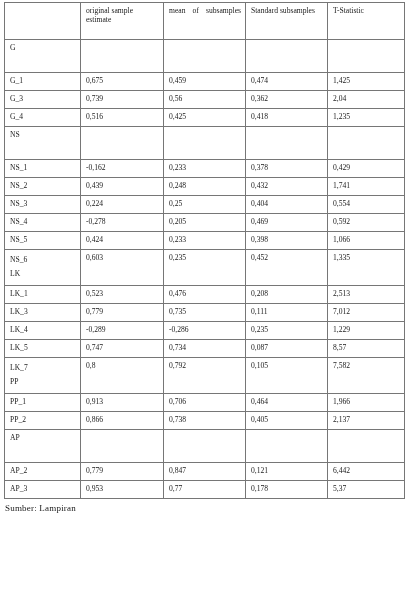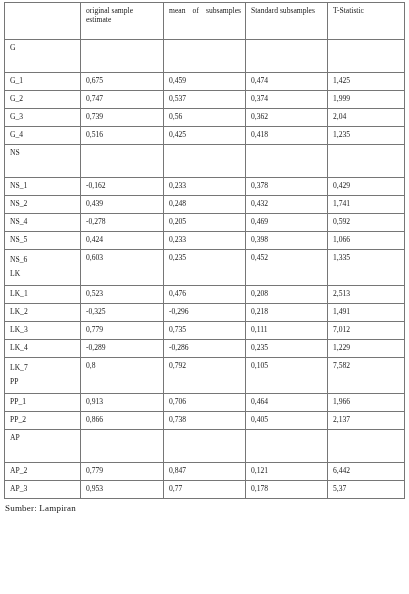--- a/index.html
+++ b/index.html
@@ -98,27 +98,20 @@
           <td></td>
         </tr>
         <tr class="row-std">
           <td>G_1</td>
           <td>0,675</td>
           <td>0,459</td>
           <td>0,474</td>
           <td>1,425</td>
         </tr>
         <tr class="row-std">
-          <td>G_2</td>
-          <td>0,747</td>
-          <td>0,537</td>
-          <td>0,374</td>
-          <td>1,999</td>
-        </tr>
-        <tr class="row-std">
           <td>G_3</td>
           <td>0,739</td>
           <td>0,56</td>
           <td>0,362</td>
           <td>2,04</td>
         </tr>
         <tr class="row-std">
           <td>G_4</td>
           <td>0,516</td>
           <td>0,425</td>
@@ -138,20 +131,27 @@
           <td>0,233</td>
           <td>0,378</td>
           <td>0,429</td>
         </tr>
         <tr class="row-std">
           <td>NS_2</td>
           <td>0,439</td>
           <td>0,248</td>
           <td>0,432</td>
           <td>1,741</td>
+        </tr>
+        <tr class="row-std">
+          <td>NS_3</td>
+          <td>0,224</td>
+          <td>0,25</td>
+          <td>0,404</td>
+          <td>0,554</td>
         </tr>
         <tr class="row-std">
           <td>NS_4</td>
           <td>-0,278</td>
           <td>0,205</td>
           <td>0,469</td>
           <td>0,592</td>
         </tr>
         <tr class="row-std">
           <td>NS_5</td>
@@ -171,39 +171,39 @@
           <td>1,335</td>
         </tr>
         <tr class="row-std">
           <td>LK_1</td>
           <td>0,523</td>
           <td>0,476</td>
           <td>0,208</td>
           <td>2,513</td>
         </tr>
         <tr class="row-std">
-          <td>LK_2</td>
-          <td>-0,325</td>
-          <td>-0,296</td>
-          <td>0,218</td>
-          <td>1,491</td>
-        </tr>
-        <tr class="row-std">
           <td>LK_3</td>
           <td>0,779</td>
           <td>0,735</td>
           <td>0,111</td>
           <td>7,012</td>
         </tr>
         <tr class="row-std">
           <td>LK_4</td>
           <td>-0,289</td>
           <td>-0,286</td>
           <td>0,235</td>
           <td>1,229</td>
+        </tr>
+        <tr class="row-std">
+          <td>LK_5</td>
+          <td>0,747</td>
+          <td>0,734</td>
+          <td>0,087</td>
+          <td>8,57</td>
         </tr>
         <tr class="row-tall">
           <td class="grp-cell">
             <div>LK_7</div>
             <div>PP</div>
           </td>
           <td>0,8</td>
           <td>0,792</td>
           <td>0,105</td>
           <td>7,582</td>

